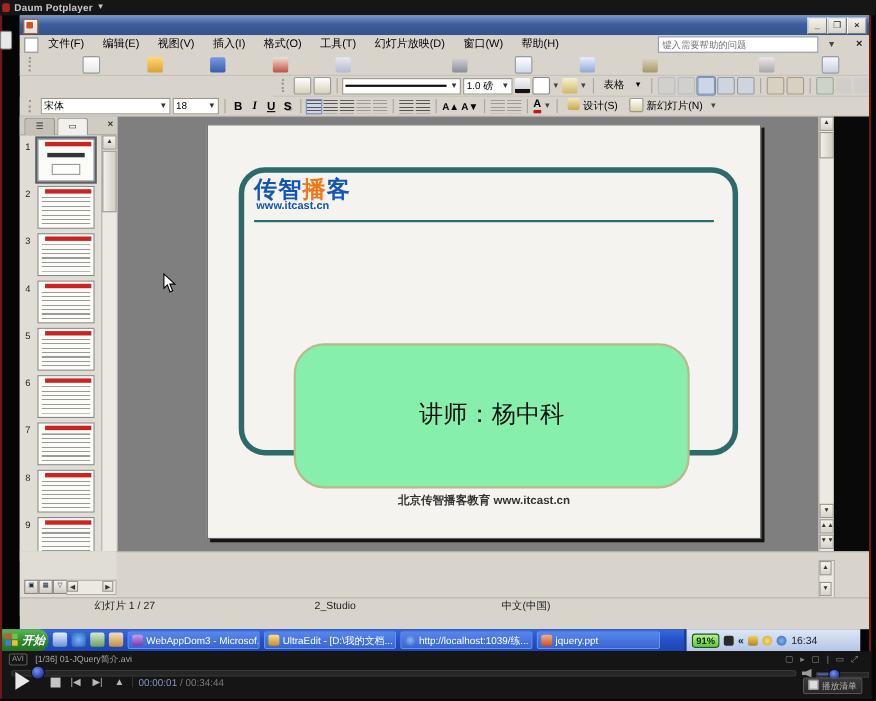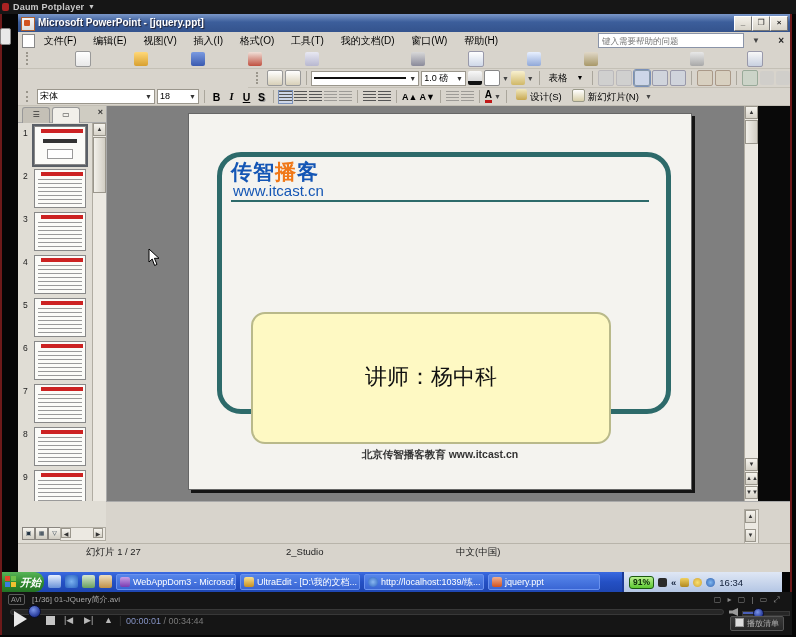--- a/index.html
+++ b/index.html
@@ -95,27 +95,27 @@
   .sbtn{position:absolute;left:0;width:13px;height:13px;background:linear-gradient(#f6f4ee,#d6d2c8);
     border:1px solid #9a968c;box-sizing:border-box;font-size:6px;text-align:center;line-height:11px;color:#333;}
   .sthumb{position:absolute;left:0;width:13px;background:linear-gradient(90deg,#f2f0ea,#d2cec4);
     border:1px solid #9a968c;box-sizing:border-box;}
   
   #slide{left:170px;top:7px;width:502px;height:375px;background:#f4f3ef;border:1px solid #666;
     box-shadow:3px 3px 0 #141414;}
   #teal-box{position:absolute;left:28px;top:38px;width:444px;height:252px;border:5px solid #2d6a6a;border-radius:24px;}
   #brand{position:absolute;left:42px;top:44px;font-size:21px;font-weight:bold;letter-spacing:1px;}
   #brand .b{color:#1456b5;} #brand .o{color:#f07818;}
-  #brand-url{position:absolute;left:44px;top:68px;font-size:15px;font-weight:normal;color:#1456b5;}
+  #brand-url{position:absolute;left:44px;top:68px;font-size:10px;font-weight:bold;color:#1456b5;}
   #tagline{position:absolute;left:148px;top:48px;font-size:17px;font-weight:bold;color:#e01212;letter-spacing:1px;}
   #brand-rule{position:absolute;left:42px;top:86px;width:418px;height:2px;background:#2d6a6a;}
   #slide-title{position:absolute;left:0;top:118px;width:100%;text-align:center;font-size:30px;font-weight:bold;
     color:#151515;font-family:"DejaVu Sans Mono","Liberation Mono",monospace;}
-  #inner-box{position:absolute;left:62px;top:198px;width:356px;height:128px;background:#fef9c3;
-    border:2px solid #b9b98a;border-radius:14px;}
+  #inner-box{position:absolute;left:78px;top:198px;width:356px;height:128px;background:#86efac;
+    border:2px solid #b9b98a;border-radius:28px;}
   #lecturer{position:absolute;left:0;top:48px;width:100%;text-align:center;font-size:22px;color:#111;
     font-family:"Liberation Serif","DejaVu Serif",serif;}
   #slide-footer{position:absolute;left:0;top:334px;width:100%;text-align:center;font-size:10.5px;
     font-weight:bold;color:#333;}
   
   #vscroll{left:726px;top:0;width:13px;height:395px;background:#ece9e2;border-left:1px solid #b0aca2;}
   #right-black{left:739px;top:0;width:33px;height:395px;background:#090909;}
   
   #splitter{left:0;top:487px;width:772px;height:8px;background:#d8d4cc;border-top:1px solid #aaa;}
   #notes{left:88px;top:495px;width:638px;height:34px;background:#fbfaf7;border:1px solid #9a968c;
@@ -161,36 +161,35 @@
     <span class="t">Daum Potplayer</span>
     <span class="t" style="left:88px;font-size:7px;">▼</span>
   </div>
   <div class="abs" id="pp-frame"></div>
   <div class="abs" id="edge-marker"></div>
 
   <div class="abs" id="ppt-win">
 
     <div class="abs" id="ppt-titlebar">
       <span id="ppt-appicon"></span>
-      <span id="ppt-title-text">Microsoft PowerPoint - [jquery.ppt]</span>
       <span class="winbtn" style="right:38px;">_</span>
       <span class="winbtn" style="right:20px;">❐</span>
       <span class="winbtn" style="right:2px;">×</span>
     </div>
 
     <div class="abs" id="menubar">
       <span class="doc"></span>
       <span style="display:inline-block;width:16px;"></span>
       <span class="menu-item">文件(F)</span>
       <span class="menu-item">编辑(E)</span>
       <span class="menu-item">视图(V)</span>
       <span class="menu-item">插入(I)</span>
       <span class="menu-item">格式(O)</span>
       <span class="menu-item">工具(T)</span>
-      <span class="menu-item">我的文档(D)</span>
+      <span class="menu-item">幻灯片放映(D)</span>
       <span class="menu-item">窗口(W)</span>
       <span class="menu-item">帮助(H)</span>
       <input id="help-input" placeholder="键入需要帮助的问题" style="">
       <span class="mdrop">▼</span>
       <span class="mclose">×</span>
     </div>
 
     <div class="abs toolbar" style="left:0;top:35px;width:772px;height:20px;gap:43px;">
       <span class="grip"></span>
       <span class="tbi" style="background:linear-gradient(#fff,#e8e8e8);border:1px solid #999;"></span>

